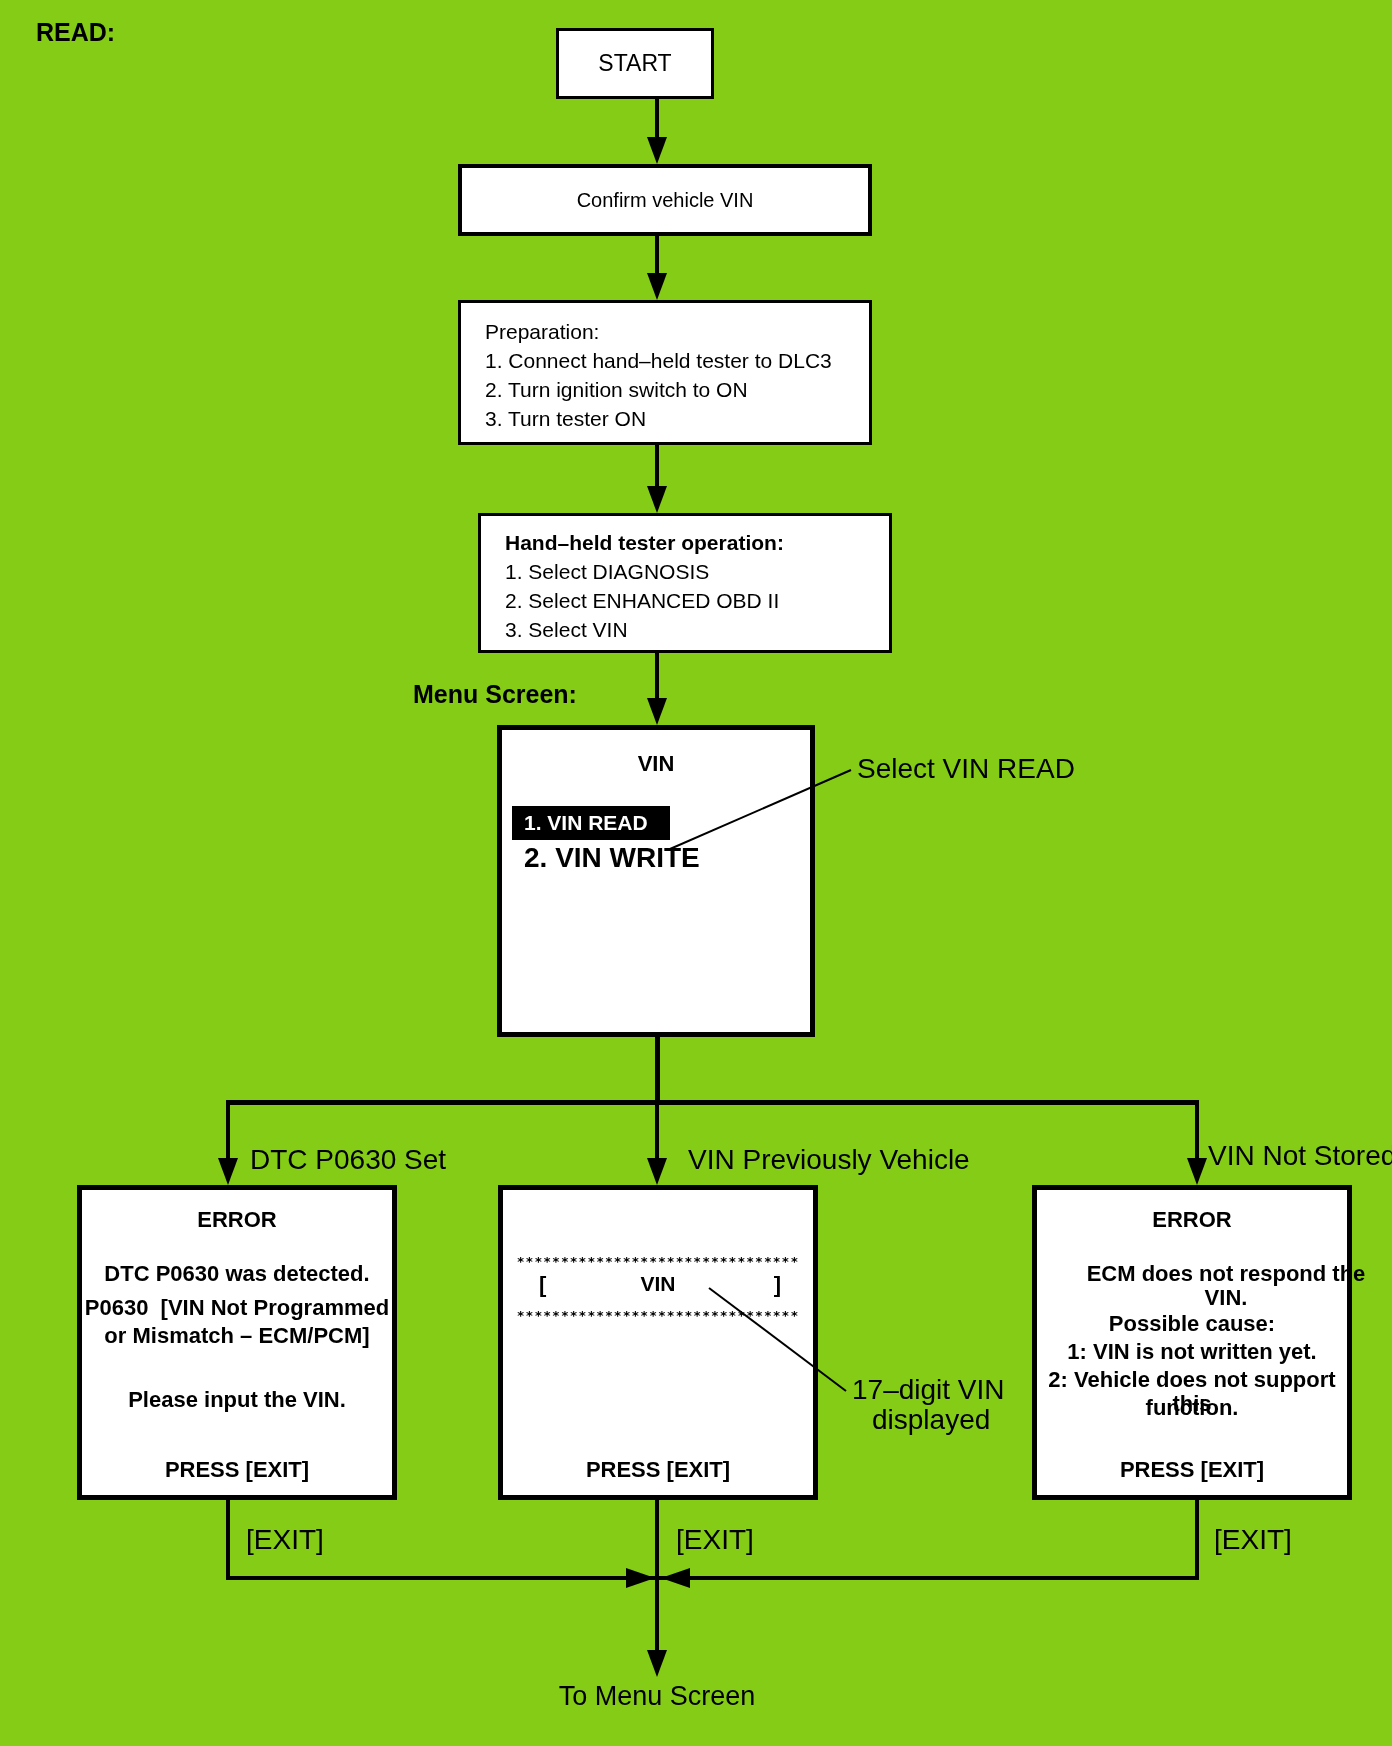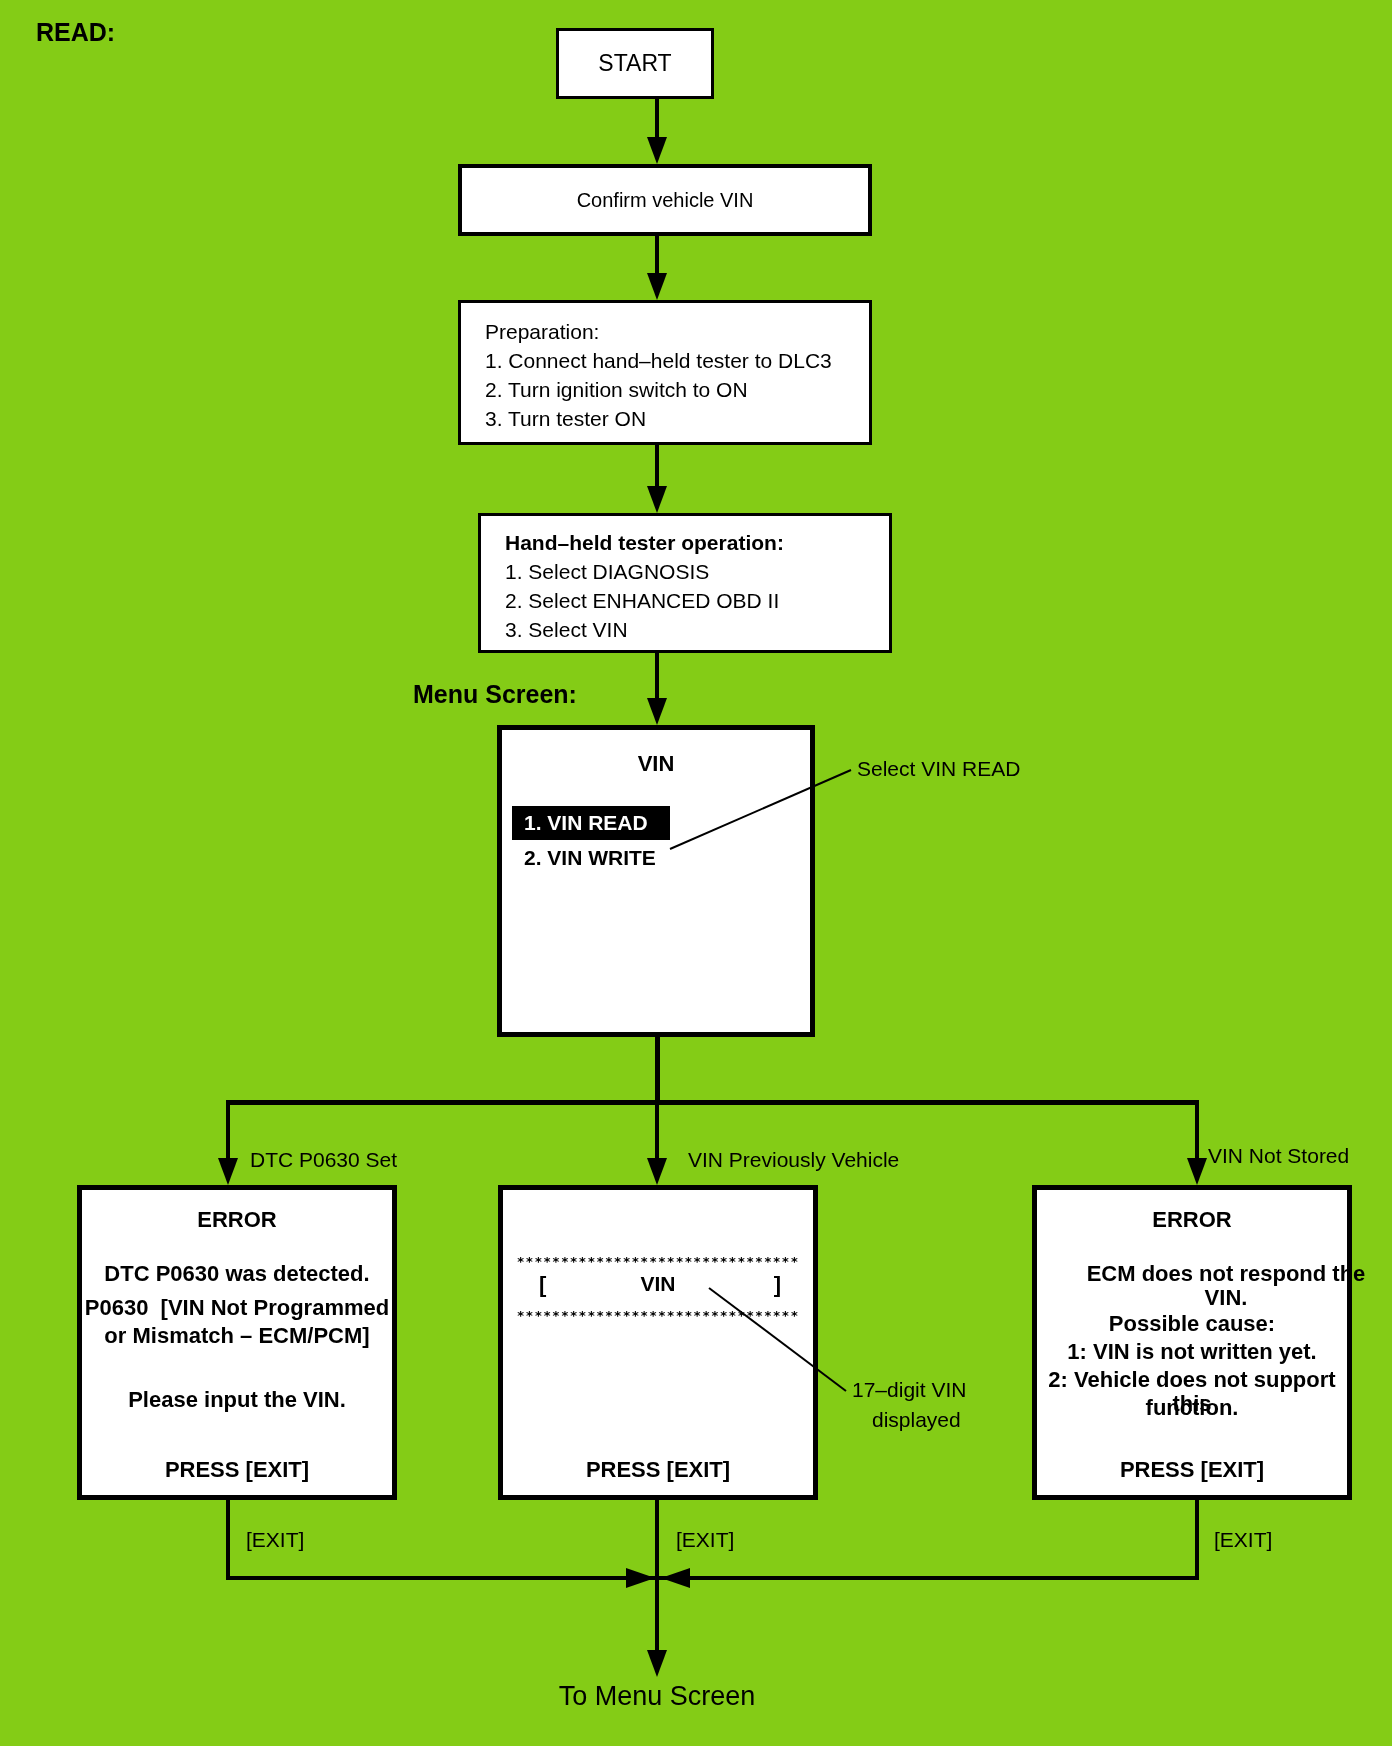--- a/index.html
+++ b/index.html
@@ -17,21 +17,21 @@
   
   .vl{position:absolute;width:4px;background:#000;}
   .vl5{width:5px;}
   .hl{position:absolute;height:5px;background:#000;}
   .hl4{height:4px;}
   
   .tri-down{position:absolute;width:0;height:0;border-left:10px solid transparent;border-right:10px solid transparent;border-top:27px solid #000;}
   .tri-right{position:absolute;width:0;height:0;border-top:10px solid transparent;border-bottom:10px solid transparent;border-left:29px solid #000;}
   .tri-left{position:absolute;width:0;height:0;border-top:10px solid transparent;border-bottom:10px solid transparent;border-right:29px solid #000;}
   
-  .t{position:absolute;font-size:21px;line-height:24px;white-space:nowrap;}
+  .t{position:absolute;font-size:28px;line-height:24px;white-space:nowrap;}
   .bold{font-weight:bold;}
   .big{font-size:25px;line-height:28px;}
   .steps{position:absolute;font-size:21px;line-height:29px;}
   .steps div{white-space:nowrap;}
   
   .bline{position:absolute;left:0;width:100%;text-align:center;font-size:22px;line-height:24px;font-weight:bold;white-space:pre-wrap;}
   .stars{font-family:"DejaVu Sans Mono",monospace;font-size:13px;letter-spacing:1px;font-weight:bold;}
   .menu-highlight{position:absolute;background:#000000;color:#ffffff;font-weight:bold;font-size:21px;line-height:34px;padding-left:12px;box-sizing:border-box;}
   svg.overlay{position:absolute;left:0;top:0;pointer-events:none;}
 </style>

